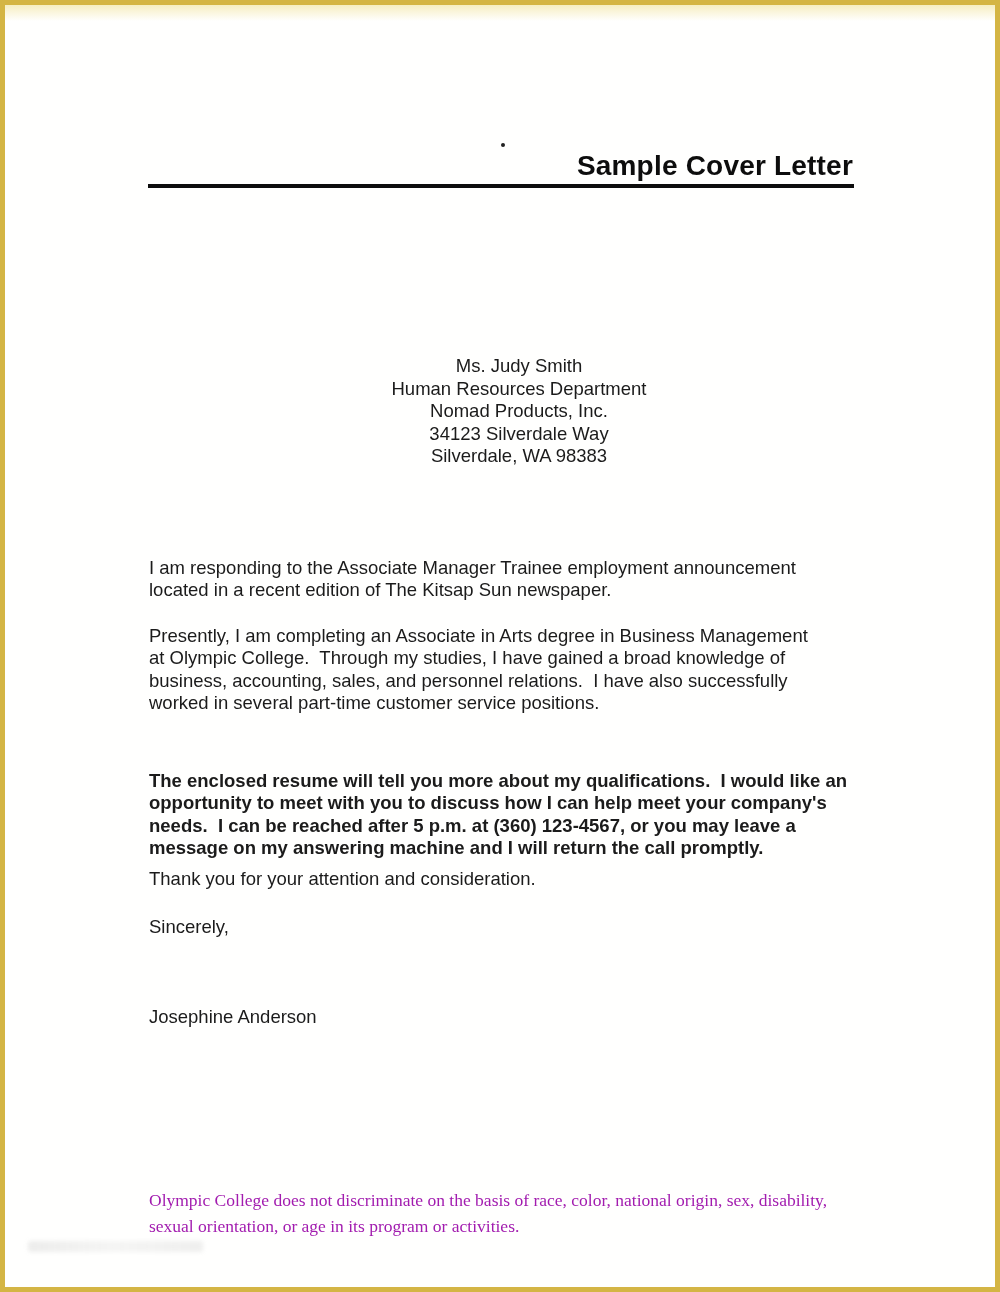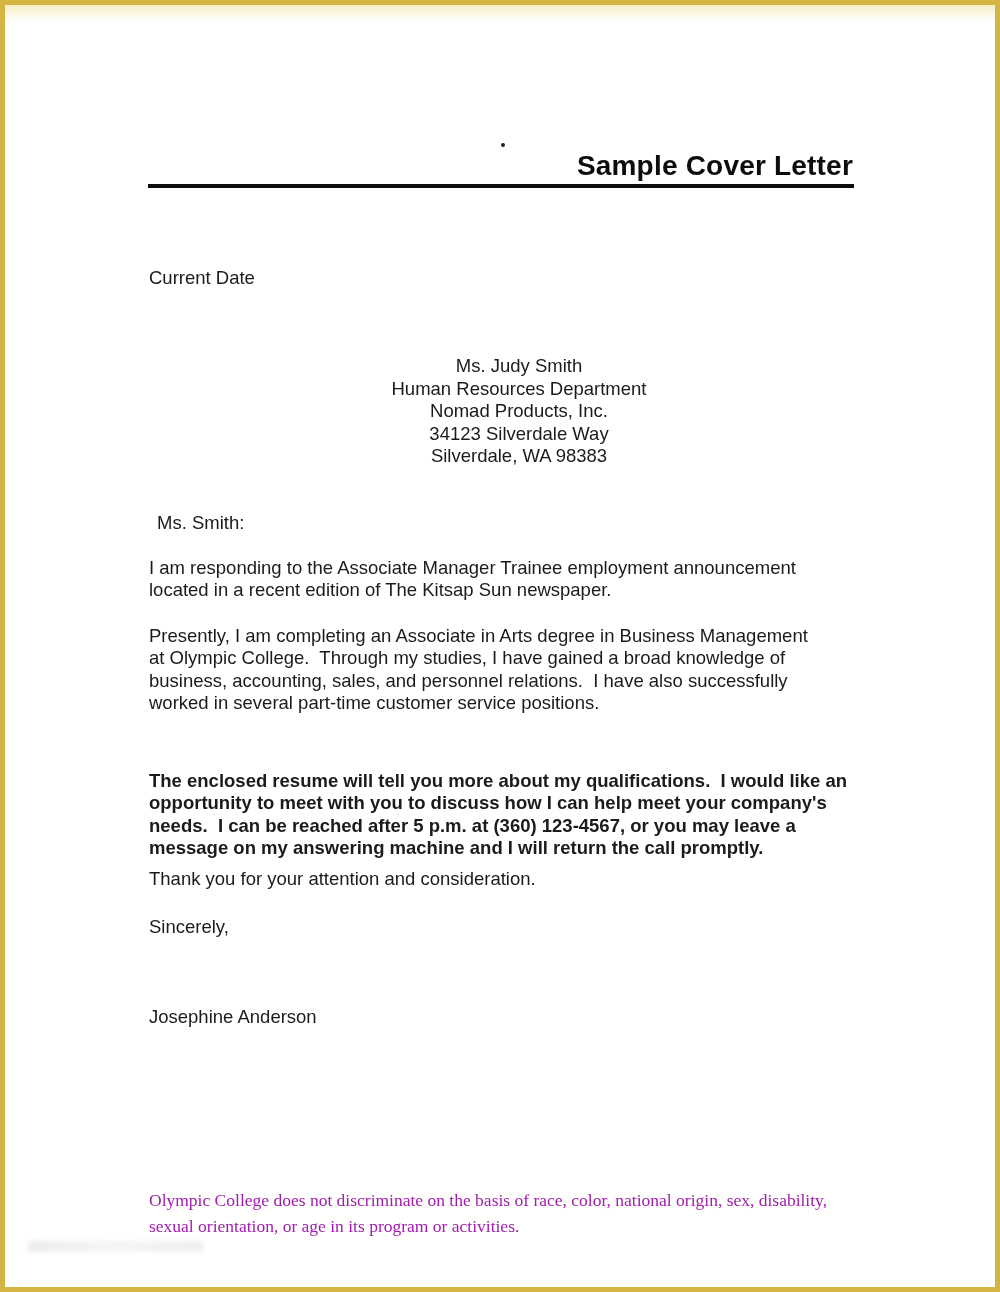--- a/index.html
+++ b/index.html
@@ -95,29 +95,27 @@
 <div class="canvas">
 
   <div class="frame-fade-top"></div>
   <div class="frame"></div>
 
   <div class="tiny-dot"></div>
 
   <div class="doc-title">Sample Cover Letter</div>
   <div class="title-rule"></div>
 
-  <div class="body-text date-line">Current Date</div>
 
   <div class="body-text recipient">Ms. Judy Smith
 Human Resources Department
 Nomad Products, Inc.
 34123 Silverdale Way
 Silverdale, WA 98383</div>
 
-  <div class="body-text salutation">Ms. Smith:</div>
 
   <div class="body-text para-1">I am responding to the Associate Manager Trainee employment announcement
 located in a recent edition of The Kitsap Sun newspaper.</div>
 
   <div class="body-text para-2">Presently, I am completing an Associate in Arts degree in Business Management
 at Olympic College.  Through my studies, I have gained a broad knowledge of
 business, accounting, sales, and personnel relations.  I have also successfully
 worked in several part-time customer service positions.</div>
 
   <div class="body-text para-3">The enclosed resume will tell you more about my qualifications.  I would like an

